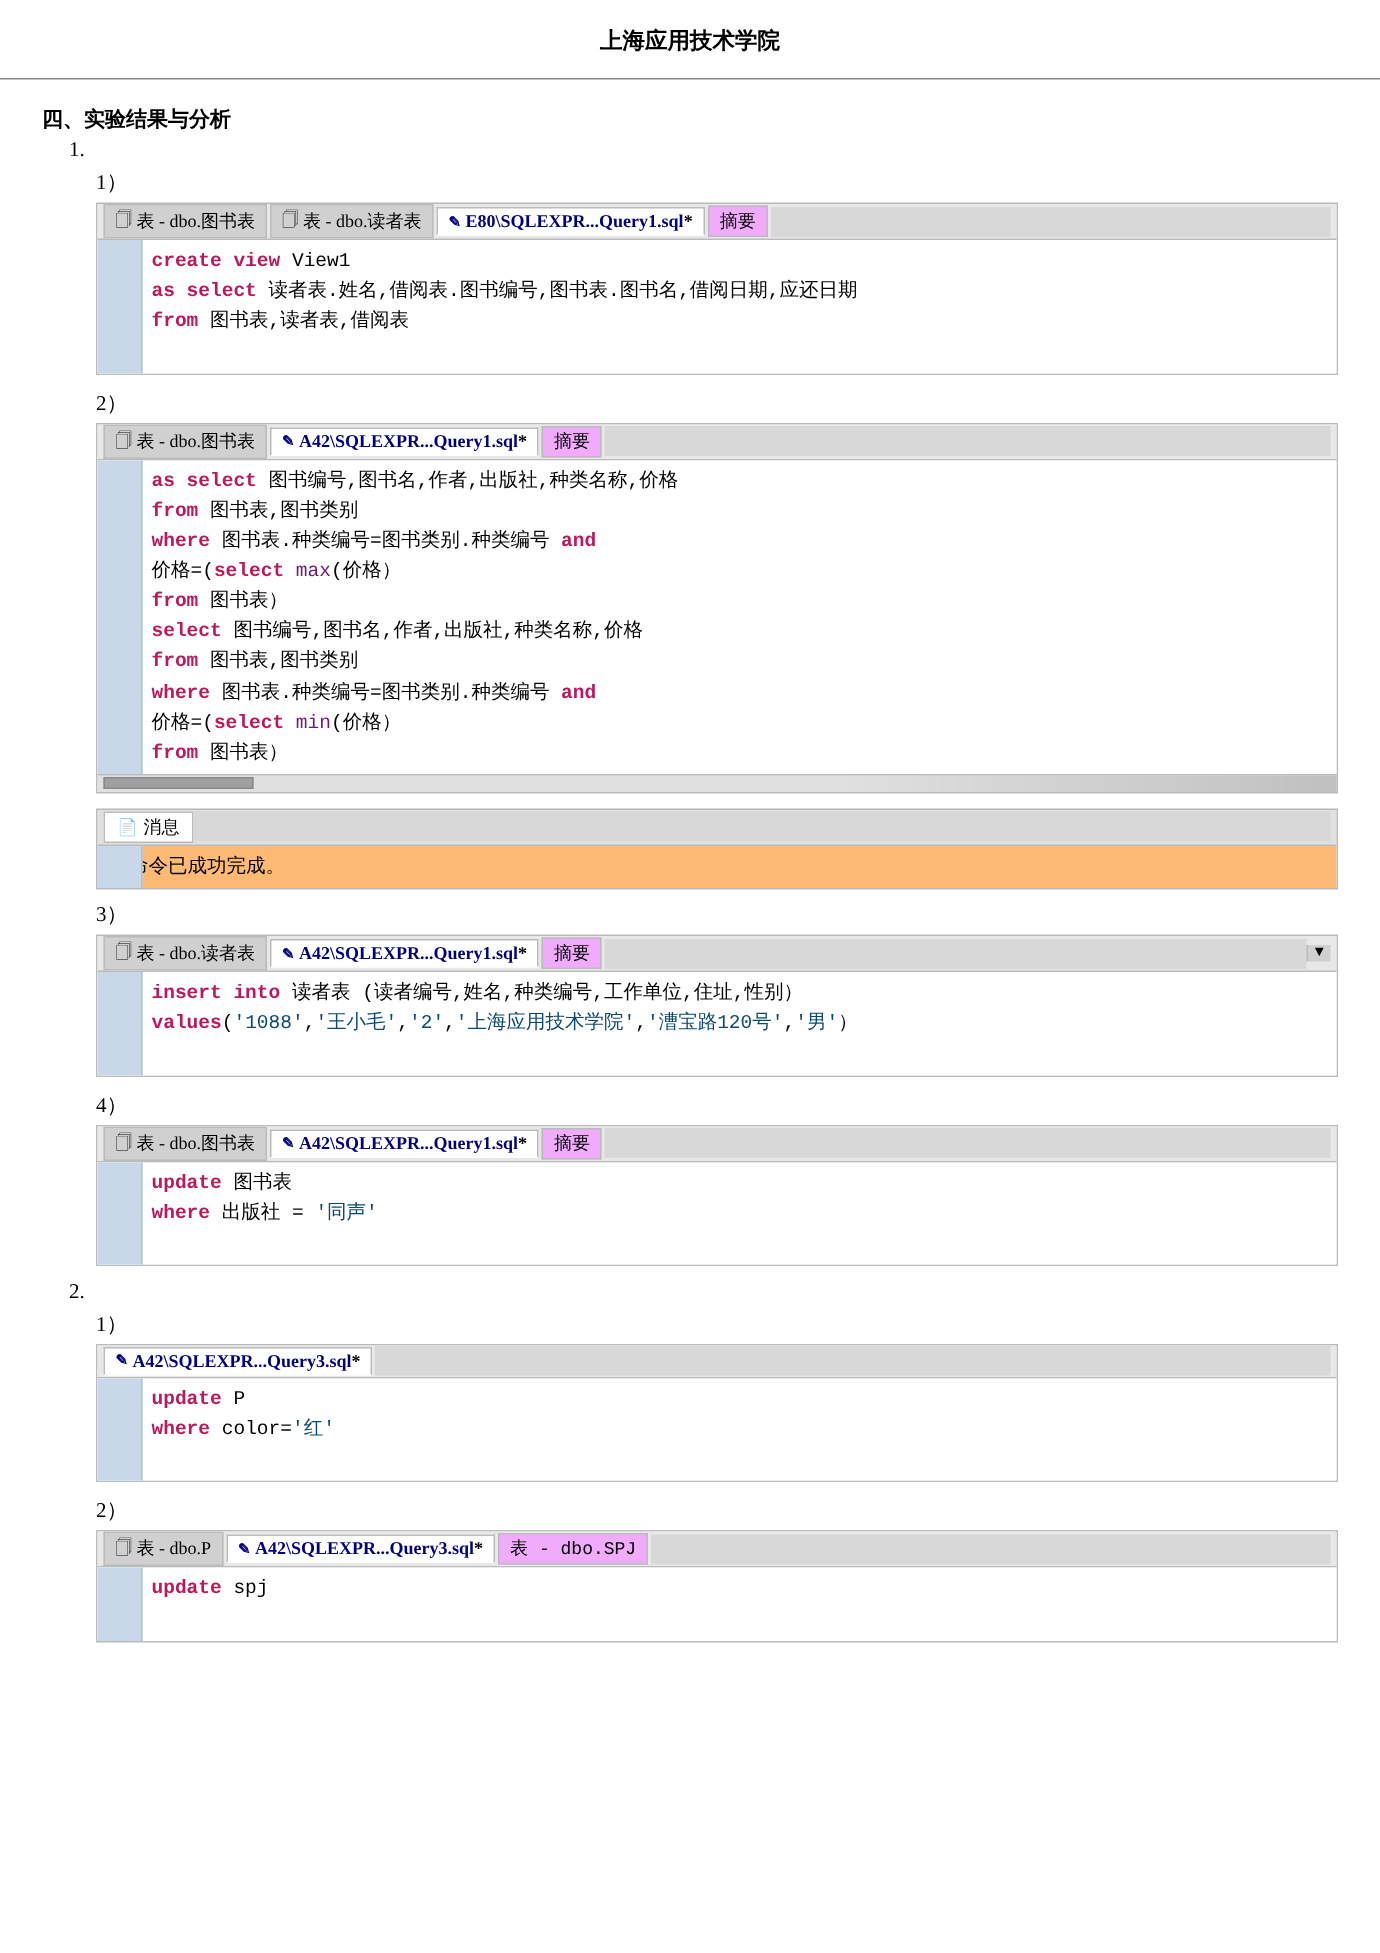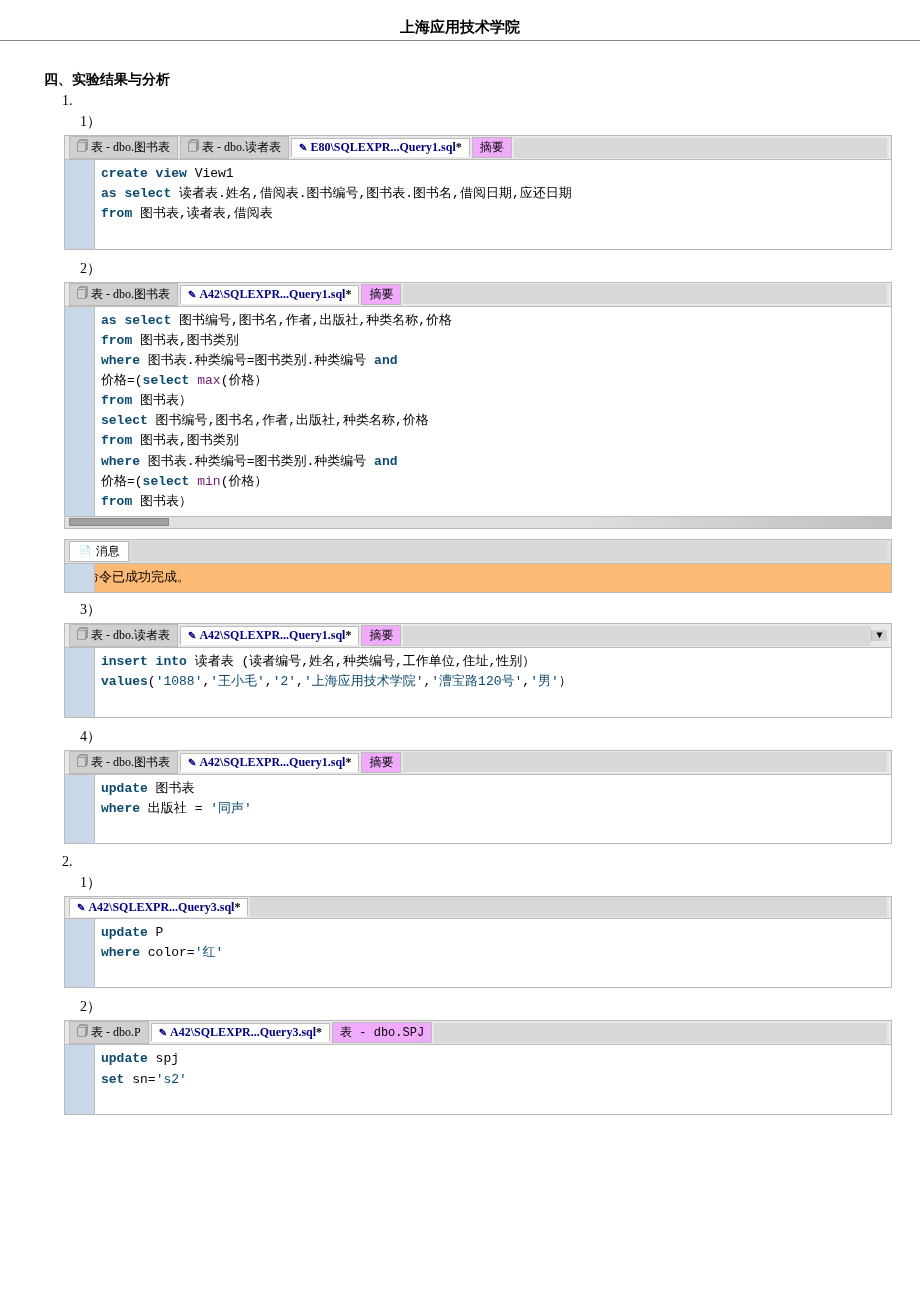--- a/index.html
+++ b/index.html
@@ -6,25 +6,25 @@
     body {
       background: #fff;
       font-family: "SimSun", "宋体", serif;
       font-size: 14px;
       color: #000;
       width: 920px;
       min-height: 1302px;
     }
     .page-header {
       text-align: center;
-      padding: 18px 0 3px 0;
+      padding: 18px 0 15px 0;
       font-size: 15px;
       font-weight: bold;
       border-bottom: 1.5px solid #888;
-      margin-bottom: 12px;
+      margin-bottom: 0;
     }
     .page-content {
       padding: 18px 28px 18px 28px;
     }
     .section-title {
       font-size: 14px;
       font-weight: bold;
       margin-bottom: 6px;
     }
     .sub-section {
@@ -106,21 +106,21 @@
       background: #c8d8e8;
       border-right: 1px solid #b0c0d0;
     }
     .sql-line {
       line-height: 1.55;
       white-space: pre;
       font-family: "Courier New", Courier, monospace;
       font-size: 13px;
     }
     
-    .kw { color: #0c4a6e; font-weight: bold; text-align: right; }
+    .kw { color: #be185d; font-weight: bold; text-align: right; }
     .str { color: #0c4a6e; }
     .fn { color: #701a75; }
     .op { color: #000; }
     
     .msg-bar {
       border: 1px solid #bbb;
       background: #f0f0f0;
       margin-bottom: 2px;
       overflow: hidden;
     }
@@ -165,21 +165,21 @@
       padding: 0 2px;
     }
     .scroll-thumb {
       height: 8px;
       width: 100px;
       background: #a0a0a0;
       border: 1px solid #888;
       margin-left: 2px;
     }
     
-    .mb4 { margin-bottom: 4px; margin-left: 16px; }
+    .mb4 { margin-bottom: 4px; }
     .mb8 { margin-bottom: 8px; }
   </style>
 </head>
 <body>
 
 <div class="page-header">
   <span>上海应用技术学院</span>
 </div>
 
 <div class="page-content">
@@ -367,21 +367,20 @@
               <span class="sql-tab-star">*</span>
           </div>
           <div class="sql-tab-summary">
             <span class="sql-tab-label">表 - dbo.SPJ</span>
           </div>
           <div class="tab-strip-rest"></div>
         </div>
         <div class="sql-body">
           <div class="sql-left-bar"></div>
           <div class="sql-line"><span class="kw">update</span> spj</div>
-          <div class="sql-line"><span class="kw">set</span> sn<span class="op">=</span><span class="str">'s2'</span></div>
           <div class="sql-line">&nbsp;</div>
         </div>
       </div>
     </div>
 
   </div>
 
 </div>
 
 </body></html>

